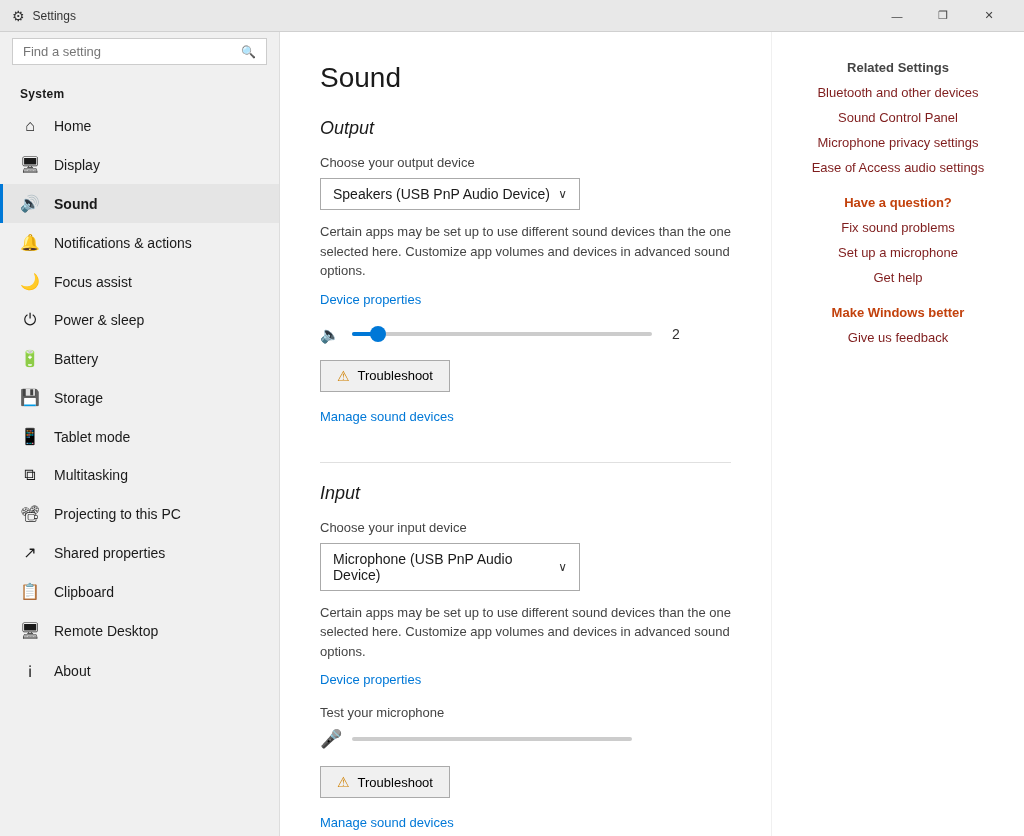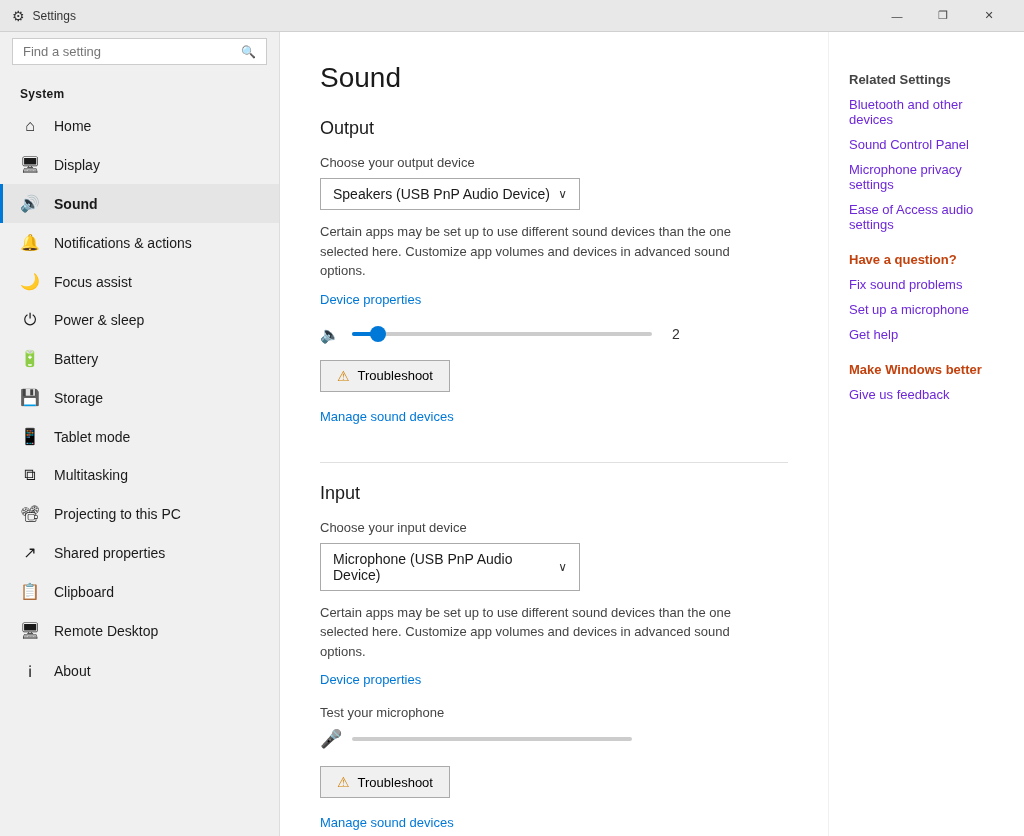--- a/index.html
+++ b/index.html
@@ -87,20 +87,21 @@
       font-size: 28px;
       font-weight: 300;
       margin-bottom: 24px;
       color: #1a1a1a;
     }
     .section-title {
       font-size: 18px;
       font-weight: 400;
       margin-bottom: 16px;
       color: #1a1a1a;
+      font-style: italic;
     }
     .subsection-label {
       font-size: 13px;
       color: #444;
       margin-bottom: 8px;
     }
     .dropdown-select {
       display: flex;
       align-items: center;
       justify-content: space-between;
@@ -179,36 +180,37 @@
       height: 4px; background: #ccc; border-radius: 2px; width: 280px;
     }
     .divider {
       border: none;
       border-top: 1px solid #e0e0e0;
       margin: 20px 0;
     }
 
     
     .right-panel {
-      width: 196px;
+      width: 253px;
       flex-shrink: 0;
-      padding: 40px 20px 20px 20px;
+      padding: 28px 20px 20px 20px;
       background: white;
       border-left: 1px solid #f0f0f0;
       overflow-y: auto;
+      text-align: center;
     }
     .related-title {
       font-size: 13px;
       font-weight: 600;
       color: #444;
       margin-bottom: 10px;
     }
     .related-link {
       display: block;
-      color: #6d28d9;
+      color: #7f1d1d;
       font-size: 13px;
       cursor: pointer;
       margin-bottom: 10px;
       text-decoration: none;
     }
     .panel-section-gap { margin-top: 20px; margin-bottom: 6px; }
     .panel-section-title {
       font-size: 13px;
       font-weight: 600;
       color: #c2410c;

